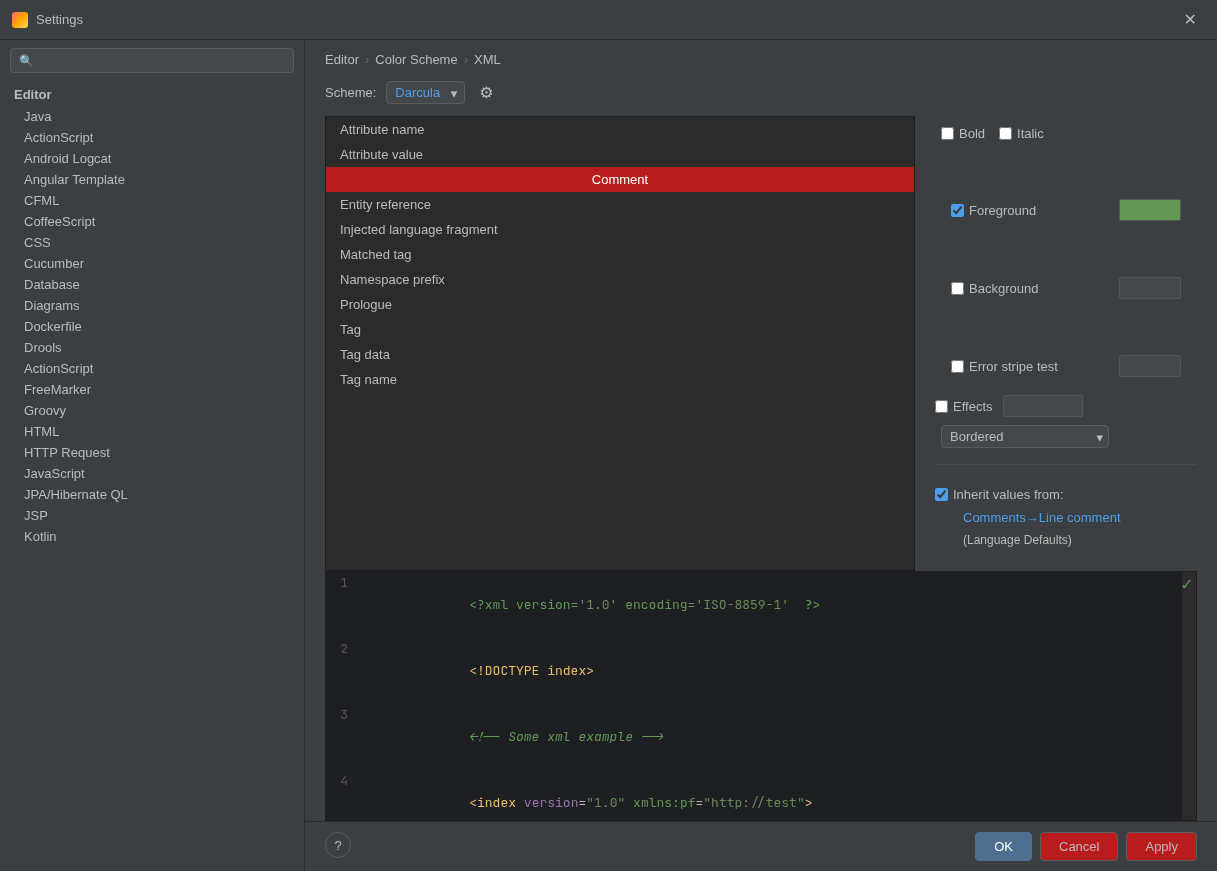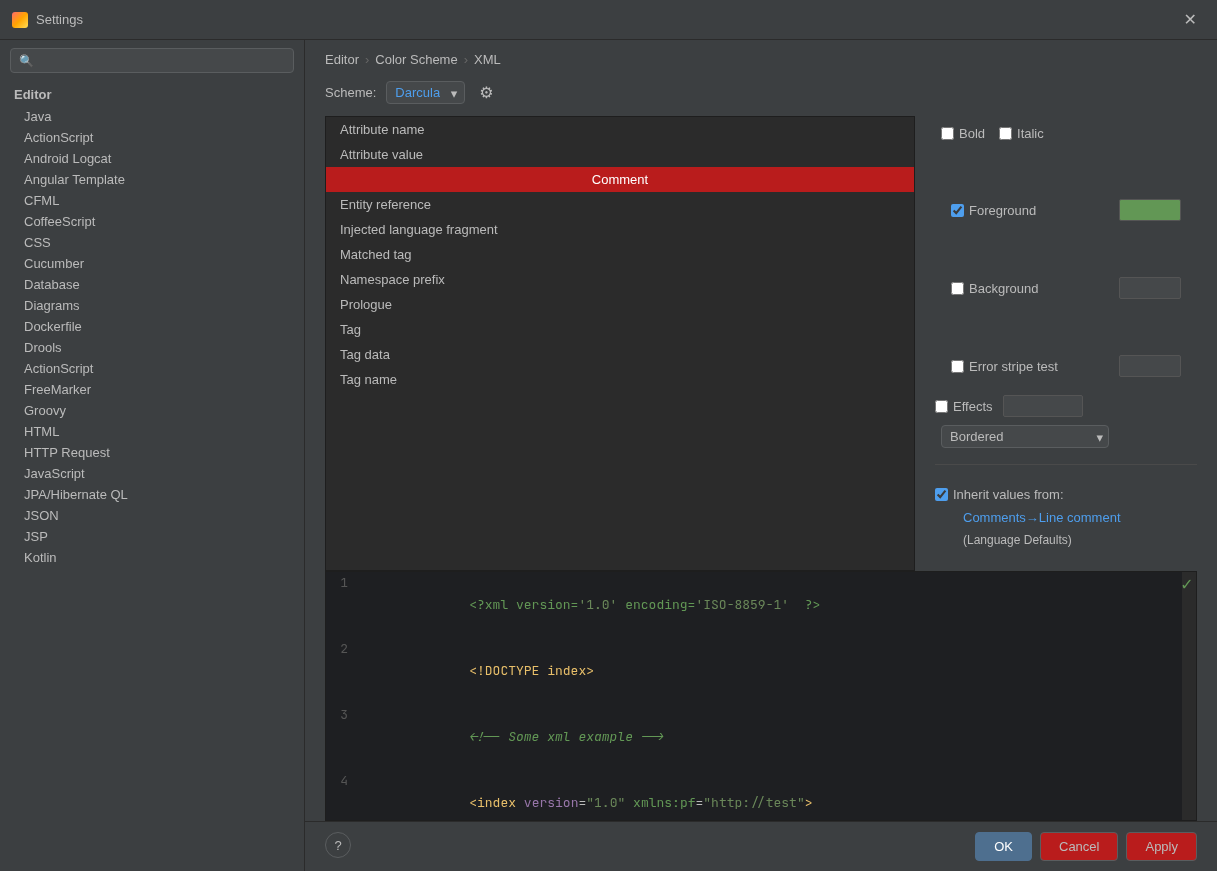--- a/index.html
+++ b/index.html
@@ -476,21 +476,20 @@
           <div class="sidebar-item">Diagrams</div>
           <div class="sidebar-item">Dockerfile</div>
           <div class="sidebar-item">Drools</div>
           <div class="sidebar-item">ActionScript</div>
           <div class="sidebar-item">FreeMarker</div>
           <div class="sidebar-item">Groovy</div>
           <div class="sidebar-item">HTML</div>
           <div class="sidebar-item">HTTP Request</div>
           <div class="sidebar-item">JavaScript</div>
           <div class="sidebar-item">JPA/Hibernate QL</div>
-          <div class="sidebar-item">JSON</div>
           <div class="sidebar-item">JSP</div>
           <div class="sidebar-item">Kotlin</div>
         </div>
     </div>
 
     <div class="right-panel">
 
       <div class="breadcrumb">
         <span>Editor</span>
         <span class="breadcrumb-sep">›</span>

